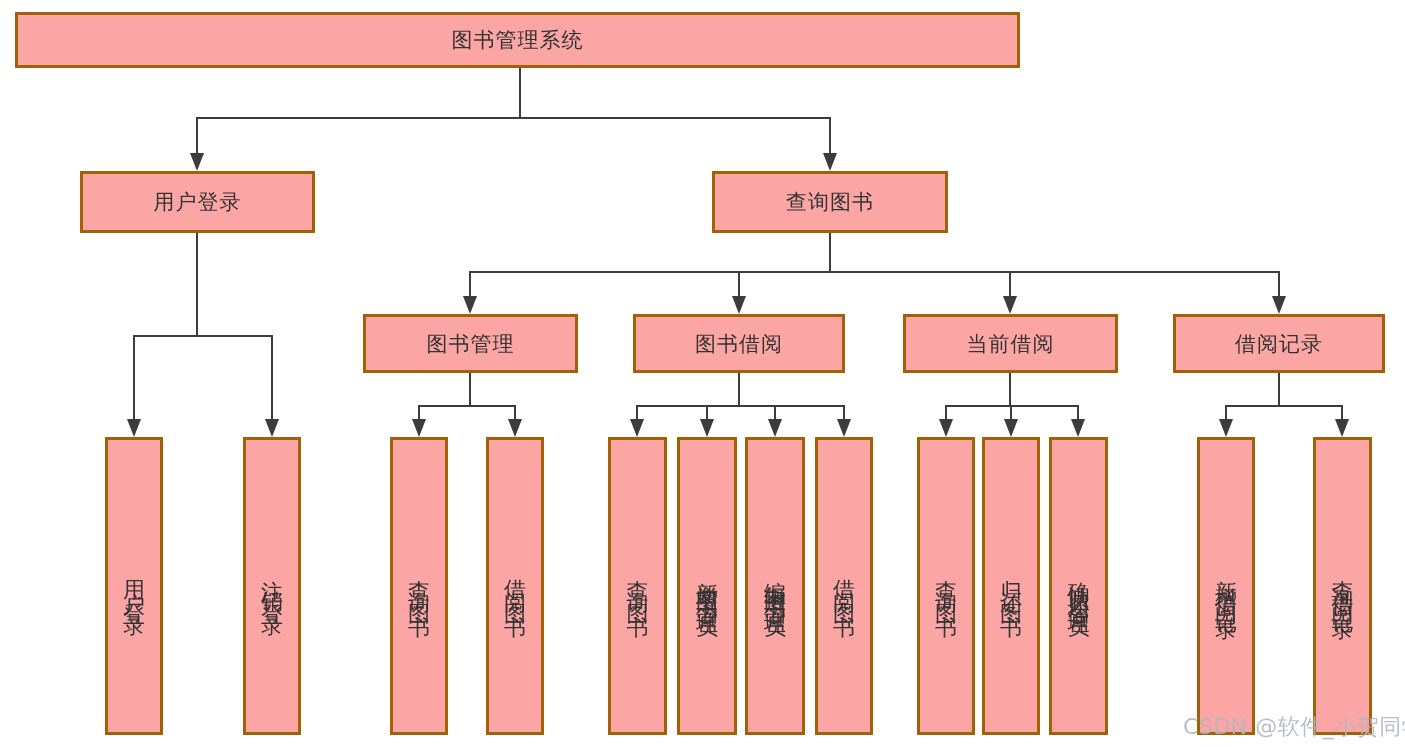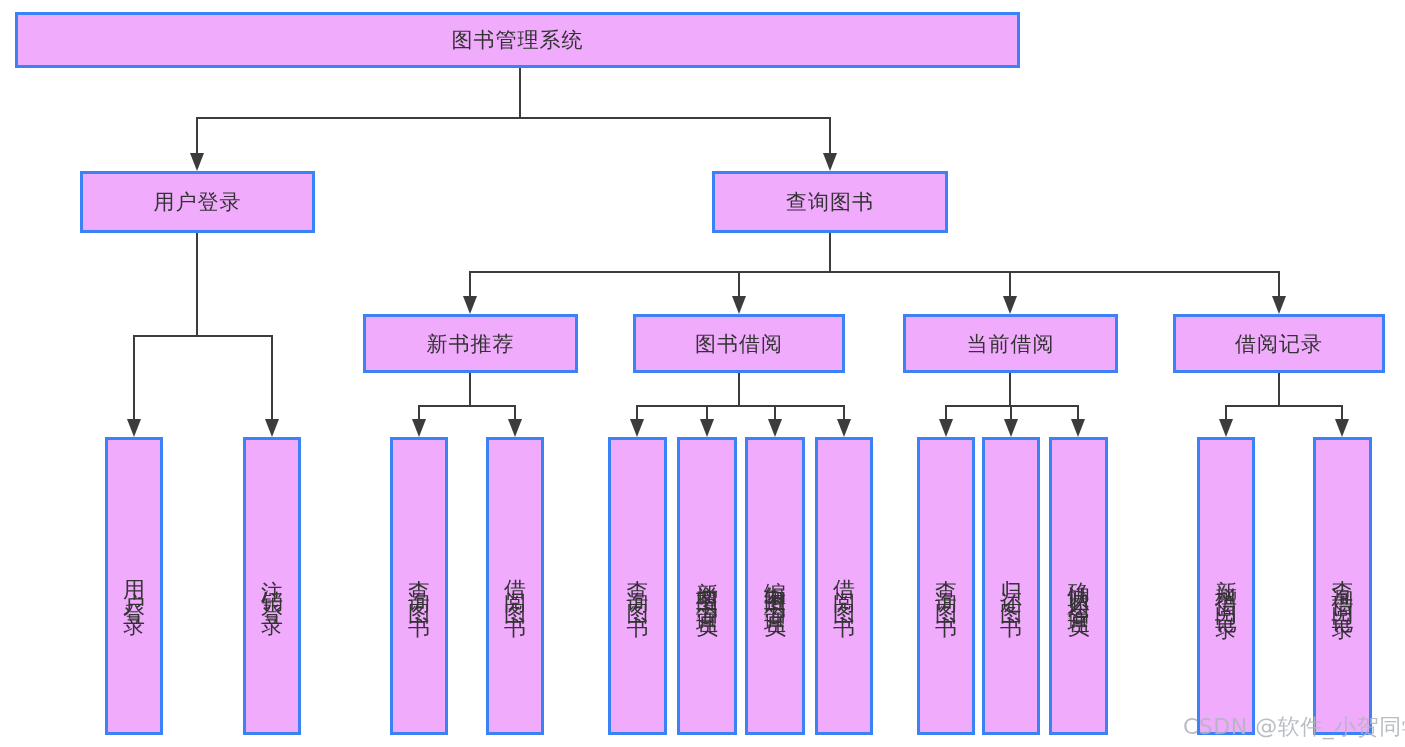--- a/index.html
+++ b/index.html
@@ -32,22 +32,22 @@
   .arrow-head {
     position: absolute;
     width: 0; height: 0;
     border-left: 7px solid transparent;
     border-right: 7px solid transparent;
     border-top: 18px solid #3c3c3c;
   }
   .node {
     position: absolute;
     box-sizing: border-box;
-    background: #f0abfc;
-    border: 3px solid #3b82f6;
+    background: #fca5a5;
+    border: 3px solid #a16207;
     display: flex;
     align-items: center;
     justify-content: center;
   }
   .node .label {
     color: #333333;
     font-size: 21px;
     letter-spacing: 1px;
     white-space: nowrap;
     text-align: center;
@@ -134,21 +134,21 @@
       <div class="node" style="left: 15px; top: 12px; width: 1005px; height: 56px;">
         <span class="label">图书管理系统</span>
       </div>
       <div class="node" style="left: 80px; top: 171px; width: 235px; height: 62px;">
         <span class="label">用户登录</span>
       </div>
       <div class="node" style="left: 712px; top: 171px; width: 236px; height: 62px;">
         <span class="label">查询图书</span>
       </div>
       <div class="node" style="left: 363px; top: 314px; width: 215px; height: 59px;">
-        <span class="label">新书推荐</span>
+        <span class="label">图书管理</span>
       </div>
       <div class="node" style="left: 633px; top: 314px; width: 212px; height: 59px;">
         <span class="label">图书借阅</span>
       </div>
       <div class="node" style="left: 903px; top: 314px; width: 215px; height: 59px;">
         <span class="label">当前借阅</span>
       </div>
       <div class="node" style="left: 1173px; top: 314px; width: 212px; height: 59px;">
         <span class="label">借阅记录</span>
       </div>

